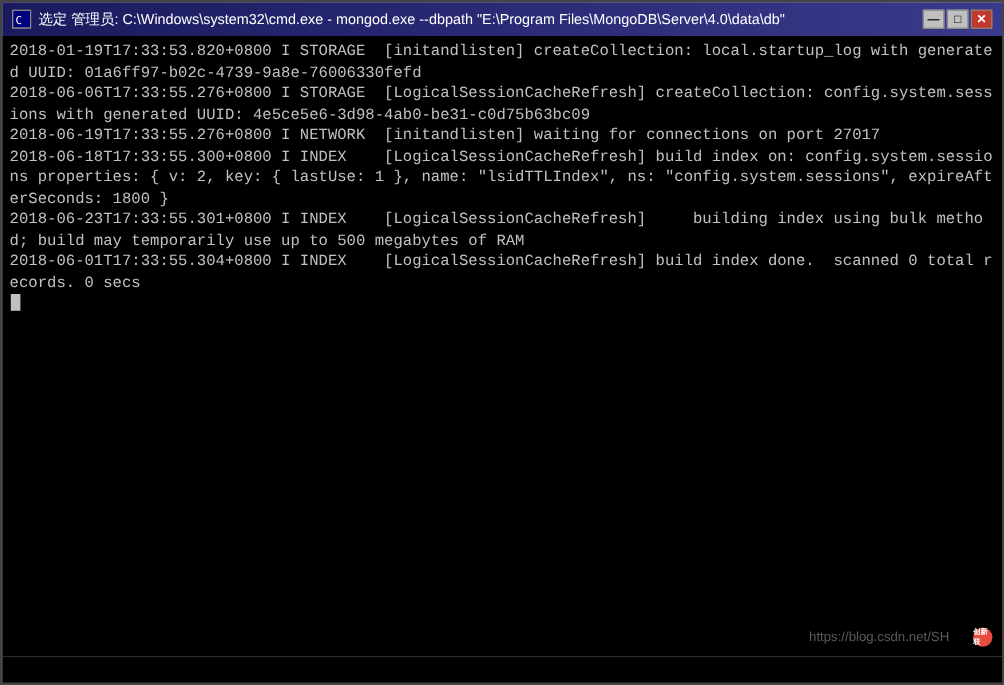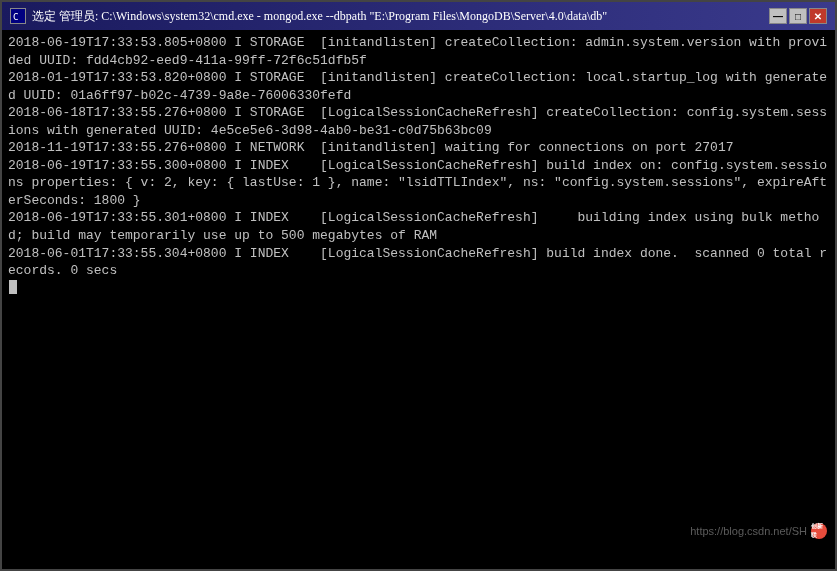--- a/index.html
+++ b/index.html
@@ -42,21 +42,21 @@
       height: 16px;
       background: #888;
       display: flex;
       align-items: center;
       justify-content: center;
       font-size: 10px;
     }
 
     .title-text {
       font-size: 12px;
-      font-family: Liberation Serif, serif;
+      font-family: Liberation Sans, sans-serif;
       white-space: nowrap;
     }
 
     .title-bar-buttons {
       display: flex;
       gap: 2px;
     }
 
     .title-btn {
       width: 18px;
@@ -108,21 +108,21 @@
 
     .watermark {
       position: absolute;
       bottom: 8px;
       right: 8px;
       color: rgba(180, 180, 180, 0.5);
       font-size: 11px;
       font-family: Arial, sans-serif;
       display: flex;
       align-items: center;
-      gap: 4px;
+      gap: 20px;
     }
 
     .watermark-logo {
       width: 16px;
       height: 16px;
       background: #e74c3c;
       border-radius: 50%;
       display: flex;
       align-items: center;
       justify-content: center;
@@ -168,26 +168,25 @@
     </div>
     <div class="title-bar-buttons">
       <div class="title-btn">—</div>
       <div class="title-btn">□</div>
       <div class="title-btn close">✕</div>
     </div>
   </div>
 
   <div class="console-area" id="console-output">
 
-    <div class="log-line">2018-06-19T17:33:53.805+0800 I STORAGE  [initandlisten] createCollection: admin.system.version with provided UUID: fdd4cb92-eed9-411a-99ff-72f6c51dfb5f</div>
       <div class="log-line">2018-01-19T17:33:53.820+0800 I STORAGE  [initandlisten] createCollection: local.startup_log with generated UUID: 01a6ff97-b02c-4739-9a8e-76006330fefd</div>
-      <div class="log-line">2018-06-18T17:33:55.276+0800 I STORAGE  [LogicalSessionCacheRefresh] createCollection: config.system.sessions with generated UUID: 4e5ce5e6-3d98-4ab0-be31-c0d75b63bc09</div>
-      <div class="log-line">2018-11-19T17:33:55.276+0800 I NETWORK  [initandlisten] waiting for connections on port 27017</div>
-      <div class="log-line">2018-06-19T17:33:55.300+0800 I INDEX    [LogicalSessionCacheRefresh] build index on: config.system.sessions properties: { v: 2, key: { lastUse: 1 }, name: "lsidTTLIndex", ns: "config.system.sessions", expireAfterSeconds: 1800 }</div>
-      <div class="log-line">2018-06-19T17:33:55.301+0800 I INDEX    [LogicalSessionCacheRefresh]     building index using bulk method; build may temporarily use up to 500 megabytes of RAM</div>
+      <div class="log-line">2018-06-06T17:33:55.276+0800 I STORAGE  [LogicalSessionCacheRefresh] createCollection: config.system.sessions with generated UUID: 4e5ce5e6-3d98-4ab0-be31-c0d75b63bc09</div>
+      <div class="log-line">2018-06-19T17:33:55.276+0800 I NETWORK  [initandlisten] waiting for connections on port 27017</div>
+      <div class="log-line">2018-06-18T17:33:55.300+0800 I INDEX    [LogicalSessionCacheRefresh] build index on: config.system.sessions properties: { v: 2, key: { lastUse: 1 }, name: "lsidTTLIndex", ns: "config.system.sessions", expireAfterSeconds: 1800 }</div>
+      <div class="log-line">2018-06-23T17:33:55.301+0800 I INDEX    [LogicalSessionCacheRefresh]     building index using bulk method; build may temporarily use up to 500 megabytes of RAM</div>
       <div class="log-line">2018-06-01T17:33:55.304+0800 I INDEX    [LogicalSessionCacheRefresh] build index done.  scanned 0 total records. 0 secs</div>
       <div class="log-line cursor-line"><span class="cursor"></span></div>
       <div class="watermark">
       <span>https://blog.csdn.net/SH</span>
       <div class="watermark-logo">
         <span style="font-size:6px;">创新联</span>
       </div>
     </div>
   </div>
 

